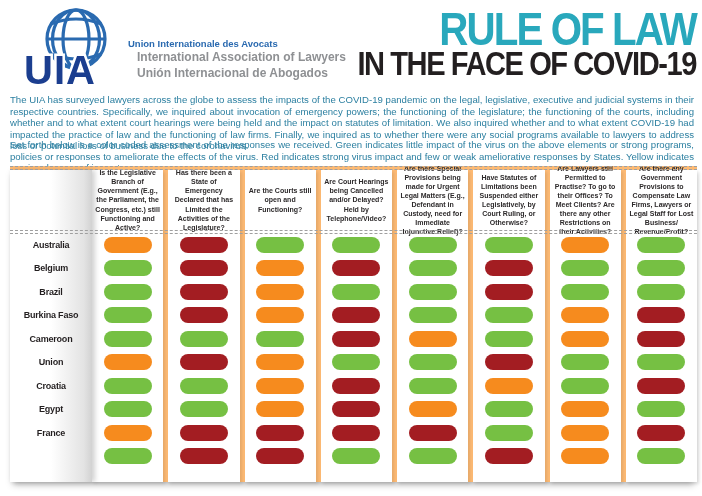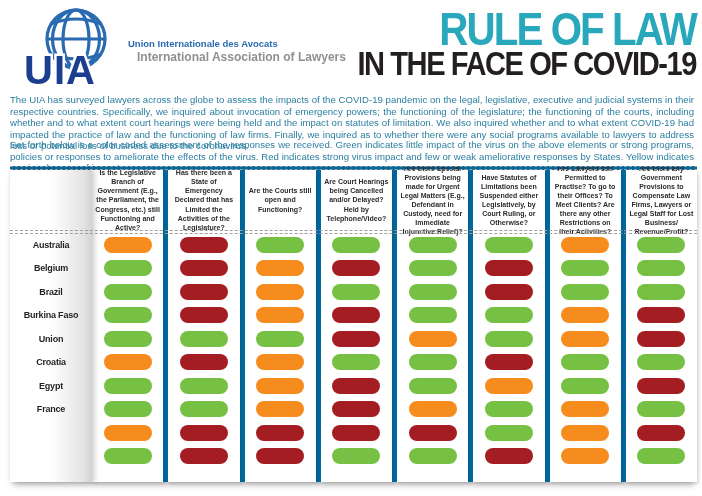--- a/index.html
+++ b/index.html
@@ -28,21 +28,21 @@
   .intro{
     position:absolute;left:10px;width:684px;margin:0;
     color:#2b7fa0;font-size:9.6px;font-weight:500;
     line-height:1.2;text-align:justify;
   }
   .intro.p1{top:94px;}
   .intro.p2{top:139px;}
   
   .table{
     position:absolute;left:10px;top:166px;width:687px;height:316px;
-    background:#0369a1;
+    background:#fdba74;
     box-shadow:0 5px 7px -3px rgba(0,0,0,0.35);
   }
   .dash{position:absolute;left:0;right:0;height:2px;z-index:5;
     border-top:1px dashed #9f9f9f;border-bottom:1px dashed #9f9f9f;background:transparent;}
   .dash-top{top:0;}
   .dash-mid{top:64px;}
   .country-strip{
     position:absolute;left:0;top:4px;bottom:0;width:82px;z-index:1;
     background:linear-gradient(to right,#ffffff 50%,#e3e3e3 90%,#d2d2d2 100%);
     box-shadow:3px 0 5px rgba(0,0,0,0.18);
@@ -83,38 +83,40 @@
         <ellipse cx="52" cy="33" rx="23.5" ry="29"></ellipse>
         <path d="M27,18 Q52,8 77,18"></path>
         <path d="M23,33 L81,33"></path>
         <path d="M27,48 Q52,58 77,48"></path>
       </g>
       <text x="0" y="78" font-family="Liberation Sans, sans-serif" font-size="40" font-weight="bold" fill="#1b3e8f" stroke="#ffffff" stroke-width="5" paint-order="stroke" letter-spacing="1">UIA</text>
     </svg>
     <div class="logo-names">
       <div class="logo-name-fr">Union Internationale des Avocats</div>
       <div class="logo-name-en">International Association of Lawyers</div>
+      <div class="logo-name-es">Unión Internacional de Abogados</div>
     </div>
   </div>
 
   <div class="titles">
     <div class="title1">RULE OF LAW</div>
     <div class="title2">IN THE FACE OF COVID-19</div>
   </div>
 
   <p class="intro p1">The UIA has surveyed lawyers across the globe to assess the impacts of the COVID-19 pandemic on the legal, legislative, executive and judicial systems in their respective countries. Specifically, we inquired about invocation of emergency powers; the functioning of the legislature; the functioning of the courts, including whether and to what extent court hearings were being held and the impact on statutes of limitation. We also inquired whether and to what extent COVID-19 had impacted the practice of law and the functioning of law firms. Finally, we inquired as to whether there were any social programs available to lawyers to address loss or potential loss of business due to the coronavirus.</p>
   <p class="intro p2">Set forth below is a color coded assessment of the responses we received. Green indicates little impact of the virus on the above elements or strong programs, policies or responses to ameliorate the effects of the virus. Red indicates strong virus impact and few or weak ameliorative responses by States. Yellow indicates varying degrees of impact.</p>
 
   <div class="table">
     <div class="country-strip">
       <div class="strip-spacer"></div>
     <div class="country">Australia</div>
         <div class="country">Belgium</div>
         <div class="country">Brazil</div>
         <div class="country">Burkina Faso</div>
+        <div class="country">Cameroon</div>
         <div class="country">Union</div>
         <div class="country">Croatia</div>
         <div class="country">Egypt</div>
         <div class="country">France</div>
       </div>
     <div class="cols">
         <div class="col">
           <div class="col-header">Is the Legislative Branch of Government (E.g., the Parliament, the Congress, etc.) still Functioning and Active?</div>
           <div class="col-body">
             <div class="cell">

